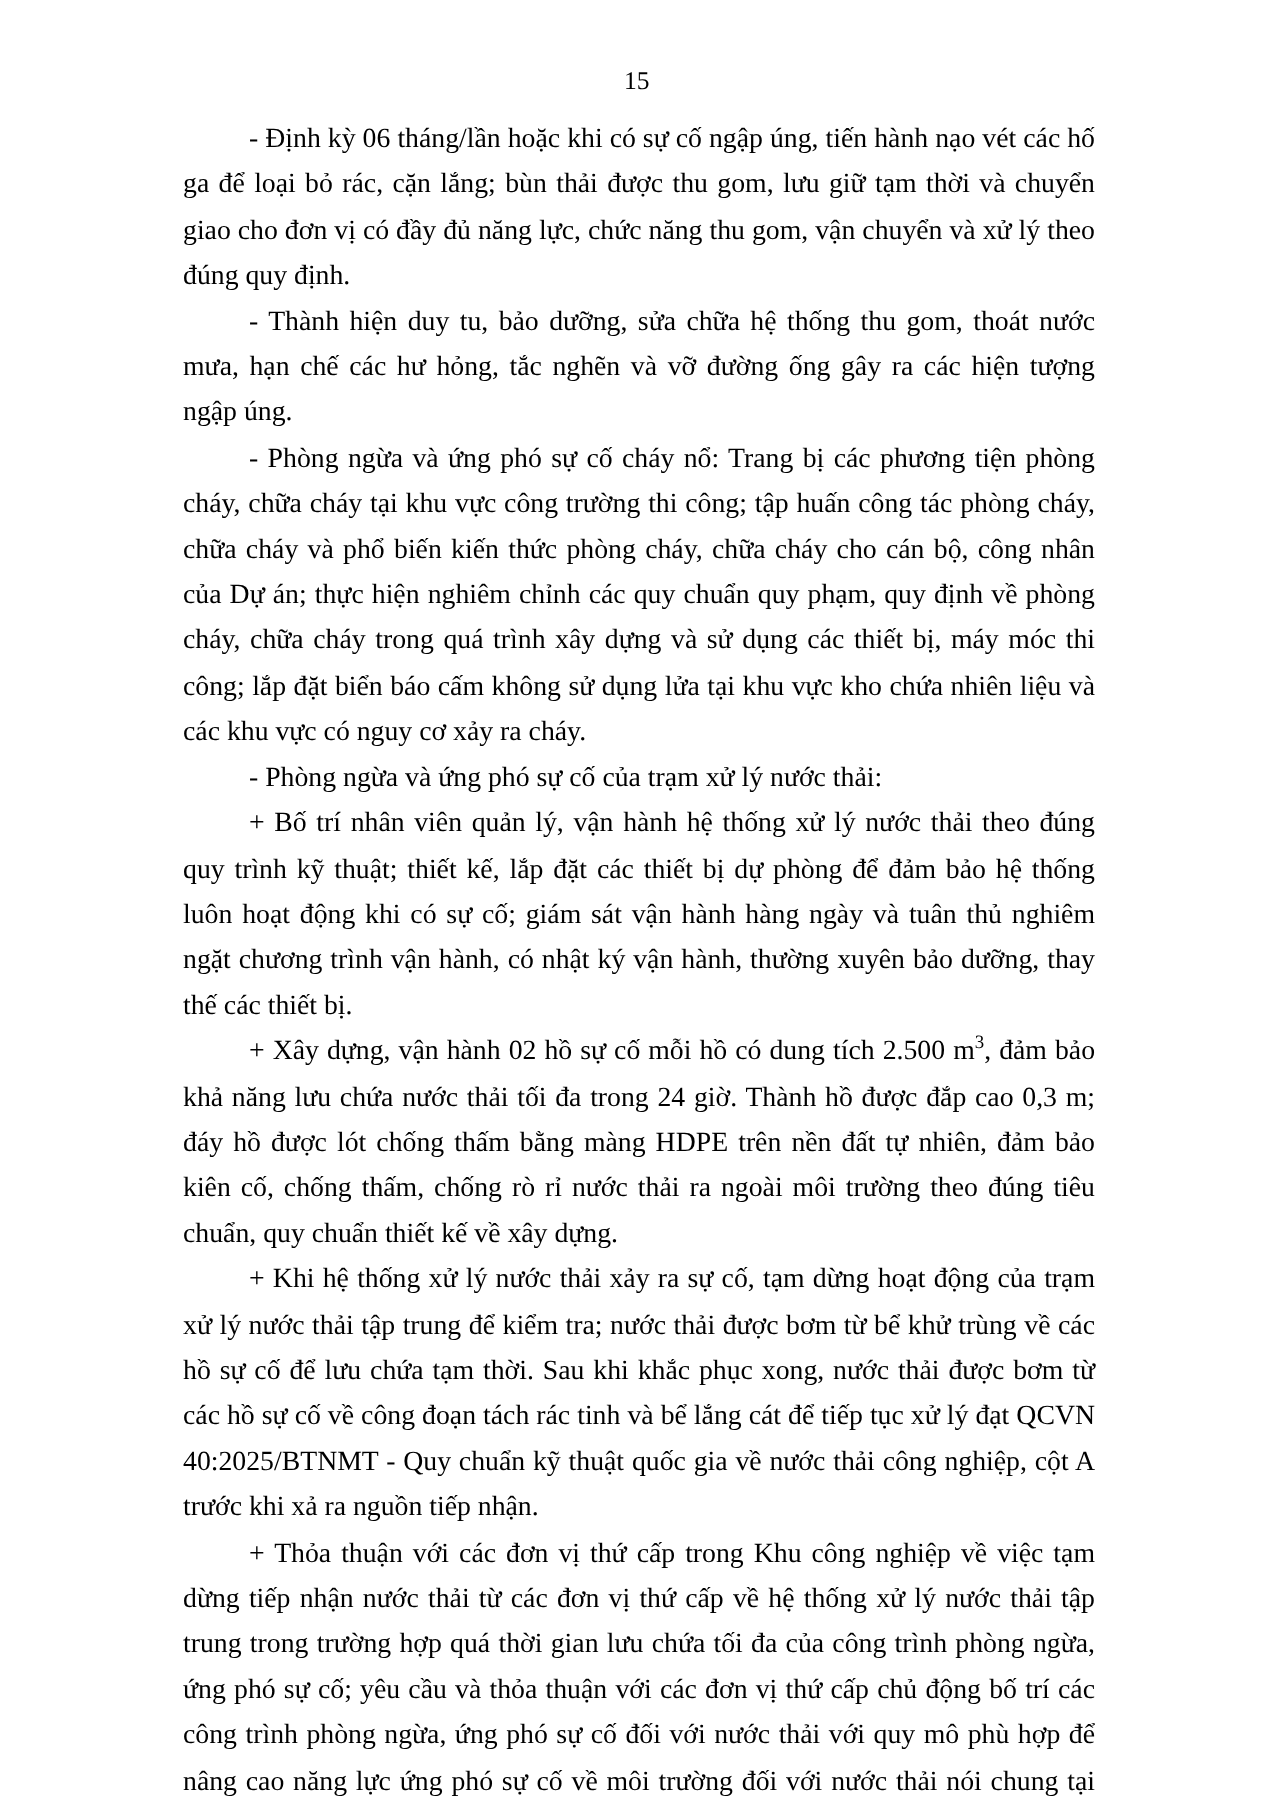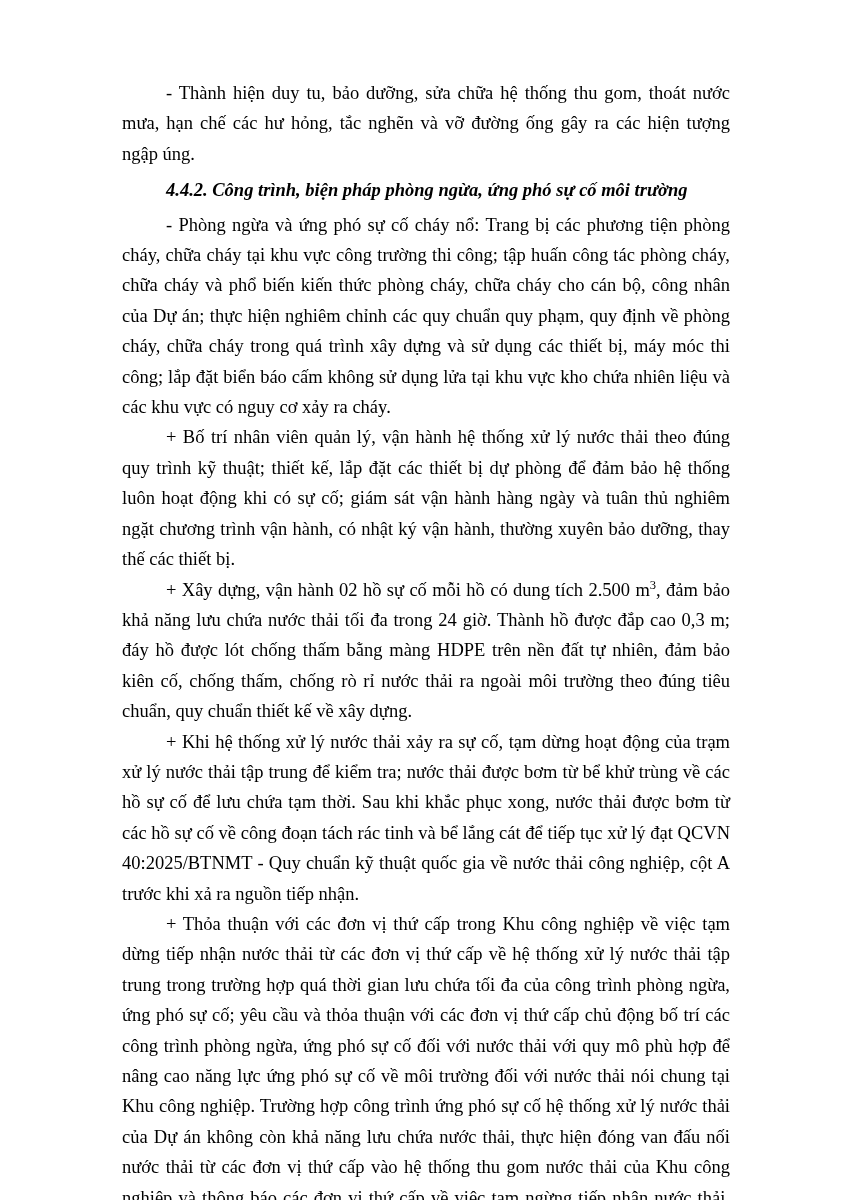--- a/index.html
+++ b/index.html
@@ -57,24 +57,26 @@
     font-size: 0.68em;
     vertical-align: super;
     line-height: 0;
   }
 </style>
 </head>
 <body>
 
 <div class="page">
 
+  <div class="page-number">15</div>
 
   <div class="content">
+    <p class="para">- Định kỳ 06 tháng/lần hoặc khi có sự cố ngập úng, tiến hành nạo vét các hố ga để loại bỏ rác, cặn lắng; bùn thải được thu gom, lưu giữ tạm thời và chuyển giao cho đơn vị có đầy đủ năng lực, chức năng thu gom, vận chuyển và xử lý theo đúng quy định.</p>
     <p class="para">- Thành hiện duy tu, bảo dưỡng, sửa chữa hệ thống thu gom, thoát nước mưa, hạn chế các hư hỏng, tắc nghẽn và vỡ đường ống gây ra các hiện tượng ngập úng.</p>
-    <p class="heading">4.4.2. Công trình, biện pháp phòng ngừa, ứng phó sự cố môi trường</p>
     <p class="para">- Phòng ngừa và ứng phó sự cố cháy nổ: Trang bị các phương tiện phòng cháy, chữa cháy tại khu vực công trường thi công; tập huấn công tác phòng cháy, chữa cháy và phổ biến kiến thức phòng cháy, chữa cháy cho cán bộ, công nhân của Dự án; thực hiện nghiêm chỉnh các quy chuẩn quy phạm, quy định về phòng cháy, chữa cháy trong quá trình xây dựng và sử dụng các thiết bị, máy móc thi công; lắp đặt biển báo cấm không sử dụng lửa tại khu vực kho chứa nhiên liệu và các khu vực có nguy cơ xảy ra cháy.</p>
+    <p class="para">- Phòng ngừa và ứng phó sự cố của trạm xử lý nước thải:</p>
     <p class="para">+ Bố trí nhân viên quản lý, vận hành hệ thống xử lý nước thải theo đúng quy trình kỹ thuật; thiết kế, lắp đặt các thiết bị dự phòng để đảm bảo hệ thống luôn hoạt động khi có sự cố; giám sát vận hành hàng ngày và tuân thủ nghiêm ngặt chương trình vận hành, có nhật ký vận hành, thường xuyên bảo dưỡng, thay thế các thiết bị.</p>
     <p class="para">+ Xây dựng, vận hành 02 hồ sự cố mỗi hồ có dung tích 2.500 m<span class="sup">3</span>, đảm bảo khả năng lưu chứa nước thải tối đa trong 24 giờ. Thành hồ được đắp cao 0,3 m; đáy hồ được lót chống thấm bằng màng HDPE trên nền đất tự nhiên, đảm bảo kiên cố, chống thấm, chống rò rỉ nước thải ra ngoài môi trường theo đúng tiêu chuẩn, quy chuẩn thiết kế về xây dựng.</p>
     <p class="para">+ Khi hệ thống xử lý nước thải xảy ra sự cố, tạm dừng hoạt động của trạm xử lý nước thải tập trung để kiểm tra; nước thải được bơm từ bể khử trùng về các hồ sự cố để lưu chứa tạm thời. Sau khi khắc phục xong, nước thải được bơm từ các hồ sự cố về công đoạn tách rác tinh và bể lắng cát để tiếp tục xử lý đạt QCVN 40:2025/BTNMT - Quy chuẩn kỹ thuật quốc gia về nước thải công nghiệp, cột A trước khi xả ra nguồn tiếp nhận.</p>
     <p class="para">+ Thỏa thuận với các đơn vị thứ cấp trong Khu công nghiệp về việc tạm dừng tiếp nhận nước thải từ các đơn vị thứ cấp về hệ thống xử lý nước thải tập trung trong trường hợp quá thời gian lưu chứa tối đa của công trình phòng ngừa, ứng phó sự cố; yêu cầu và thỏa thuận với các đơn vị thứ cấp chủ động bố trí các công trình phòng ngừa, ứng phó sự cố đối với nước thải với quy mô phù hợp để nâng cao năng lực ứng phó sự cố về môi trường đối với nước thải nói chung tại Khu công nghiệp. Trường hợp công trình ứng phó sự cố hệ thống xử lý nước thải của Dự án không còn khả năng lưu chứa nước thải, thực hiện đóng van đấu nối nước thải từ các đơn vị thứ cấp vào hệ thống thu gom nước thải của Khu công nghiệp và thông báo các đơn vị thứ cấp về việc tạm ngừng tiếp nhận nước thải, vận hành phương án phòng ngừa, ứng phó sự cố hệ thống xử lý nước thải tại các đơn vị thứ cấp để hỗ trợ khắc phục sự cố hệ thống xử lý nước thải tập trung của Khu công nghiệp.</p>
   </div>
 
 </div>
 
 </body></html>

